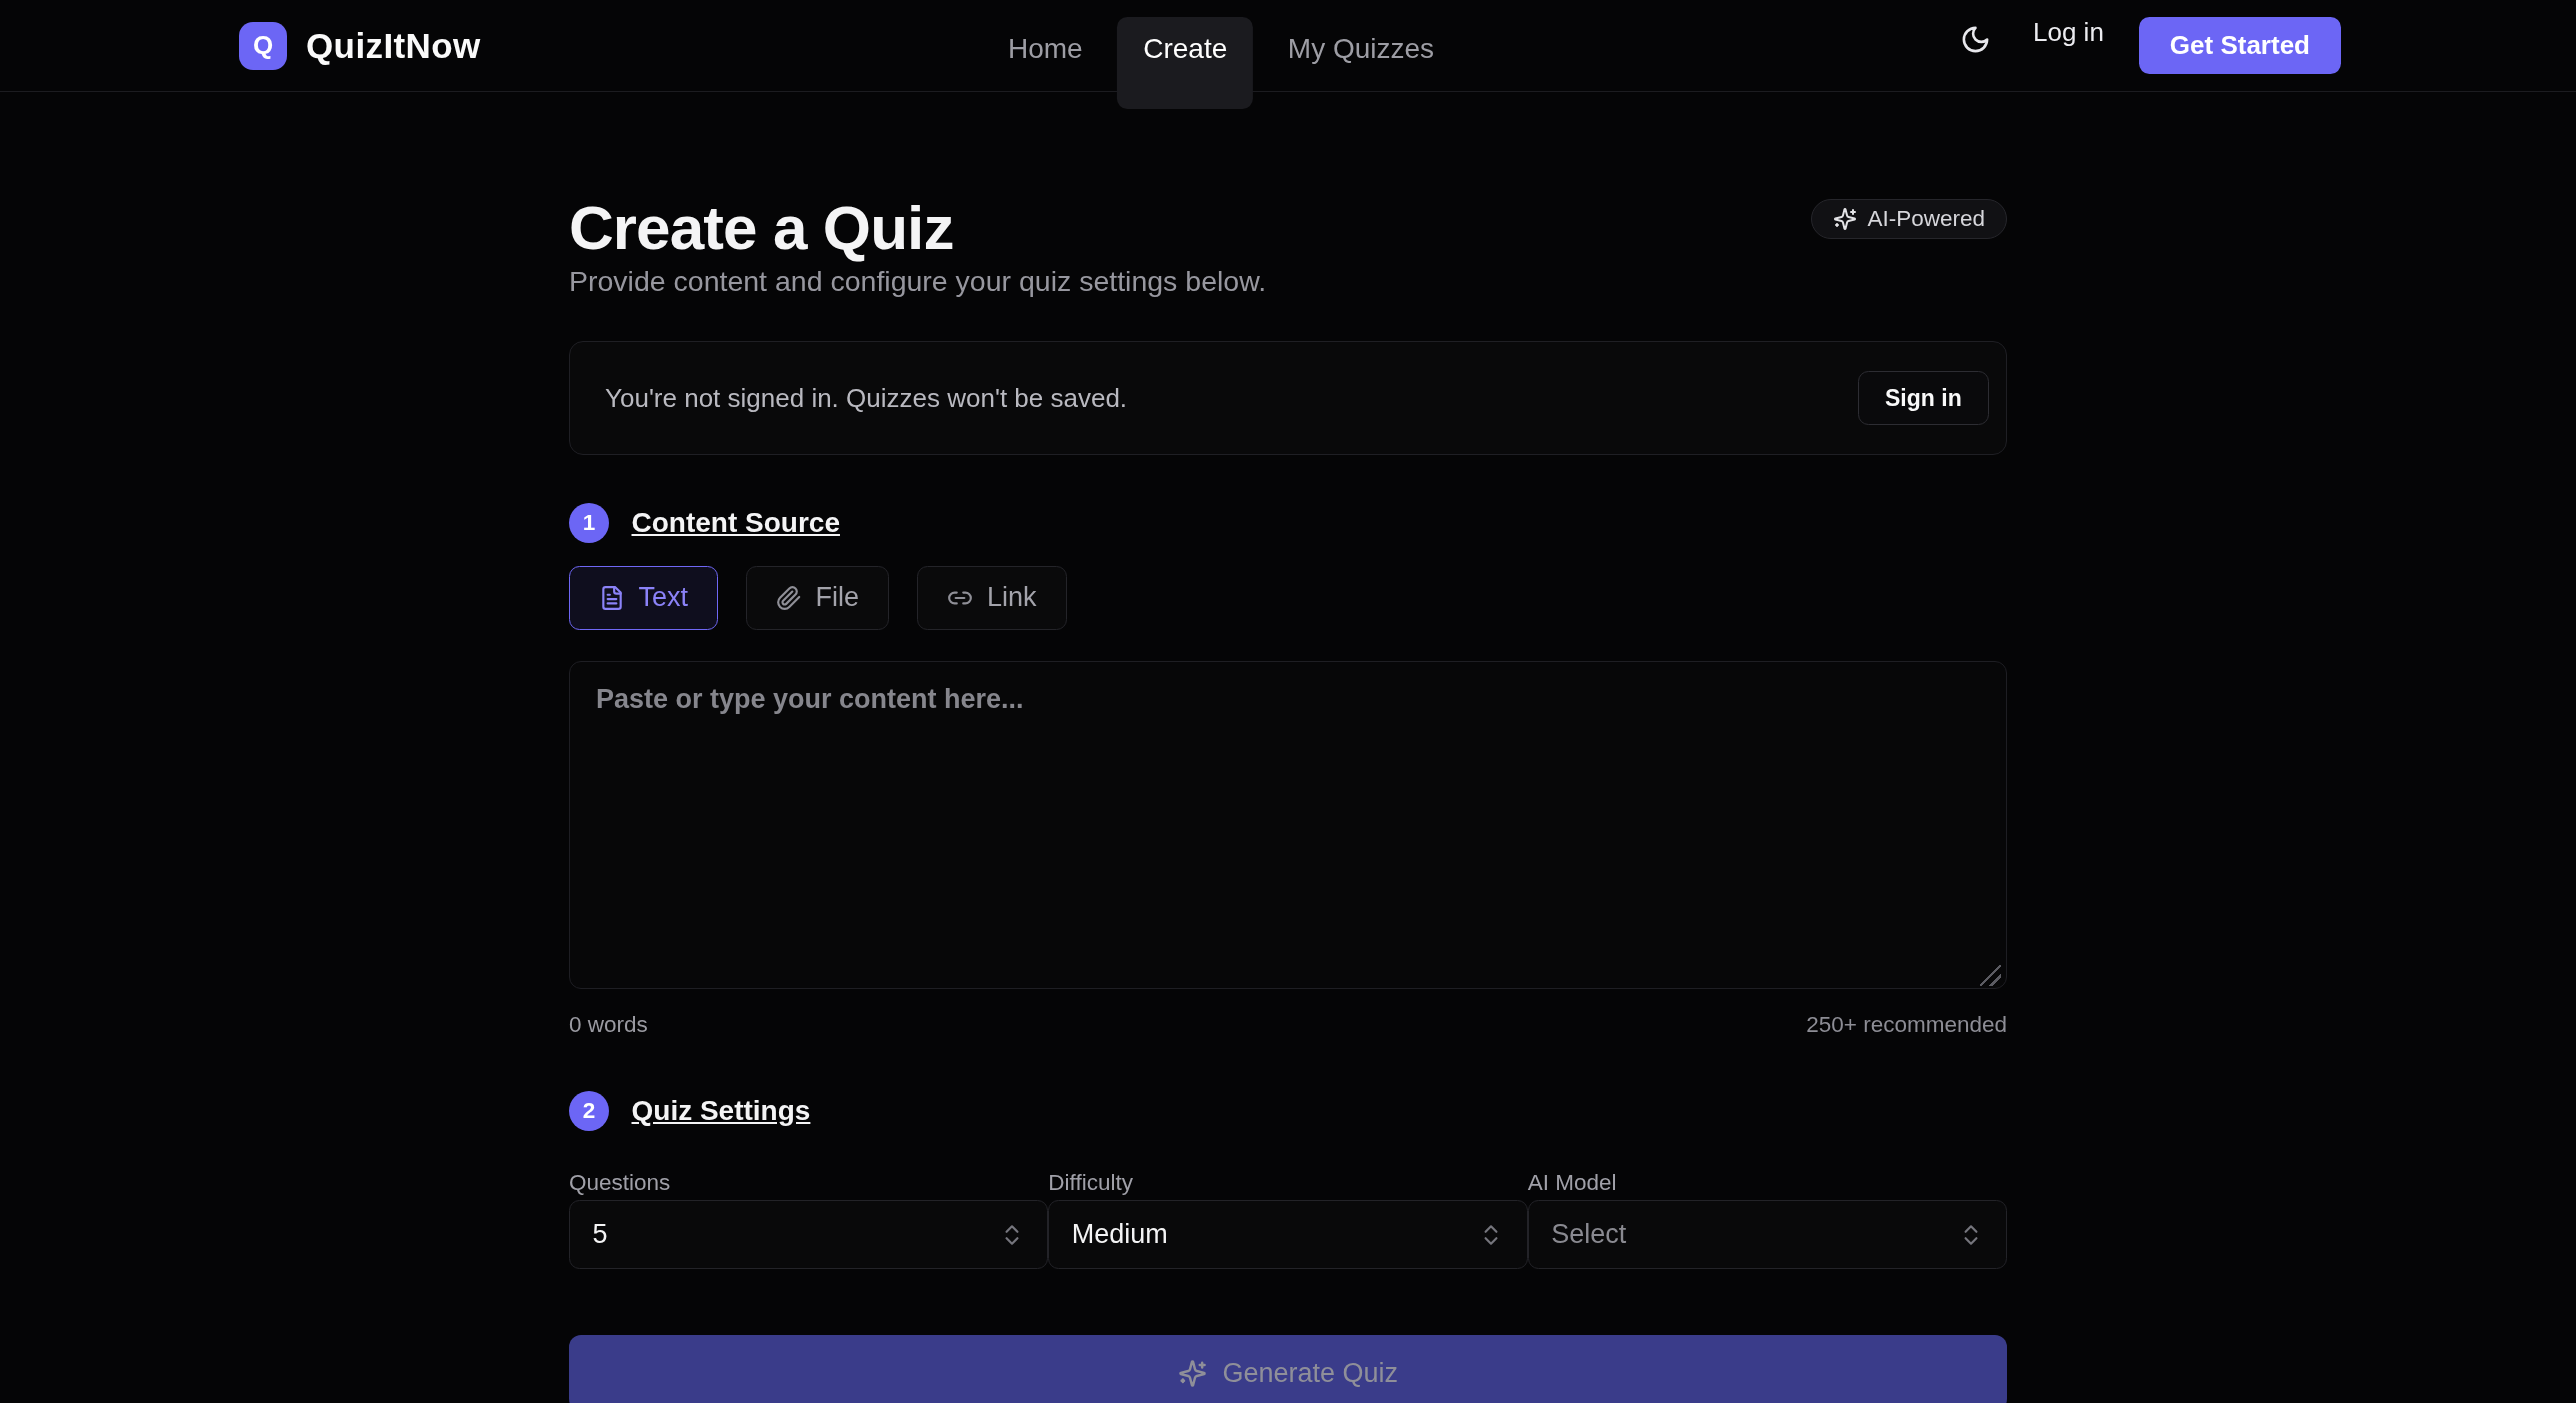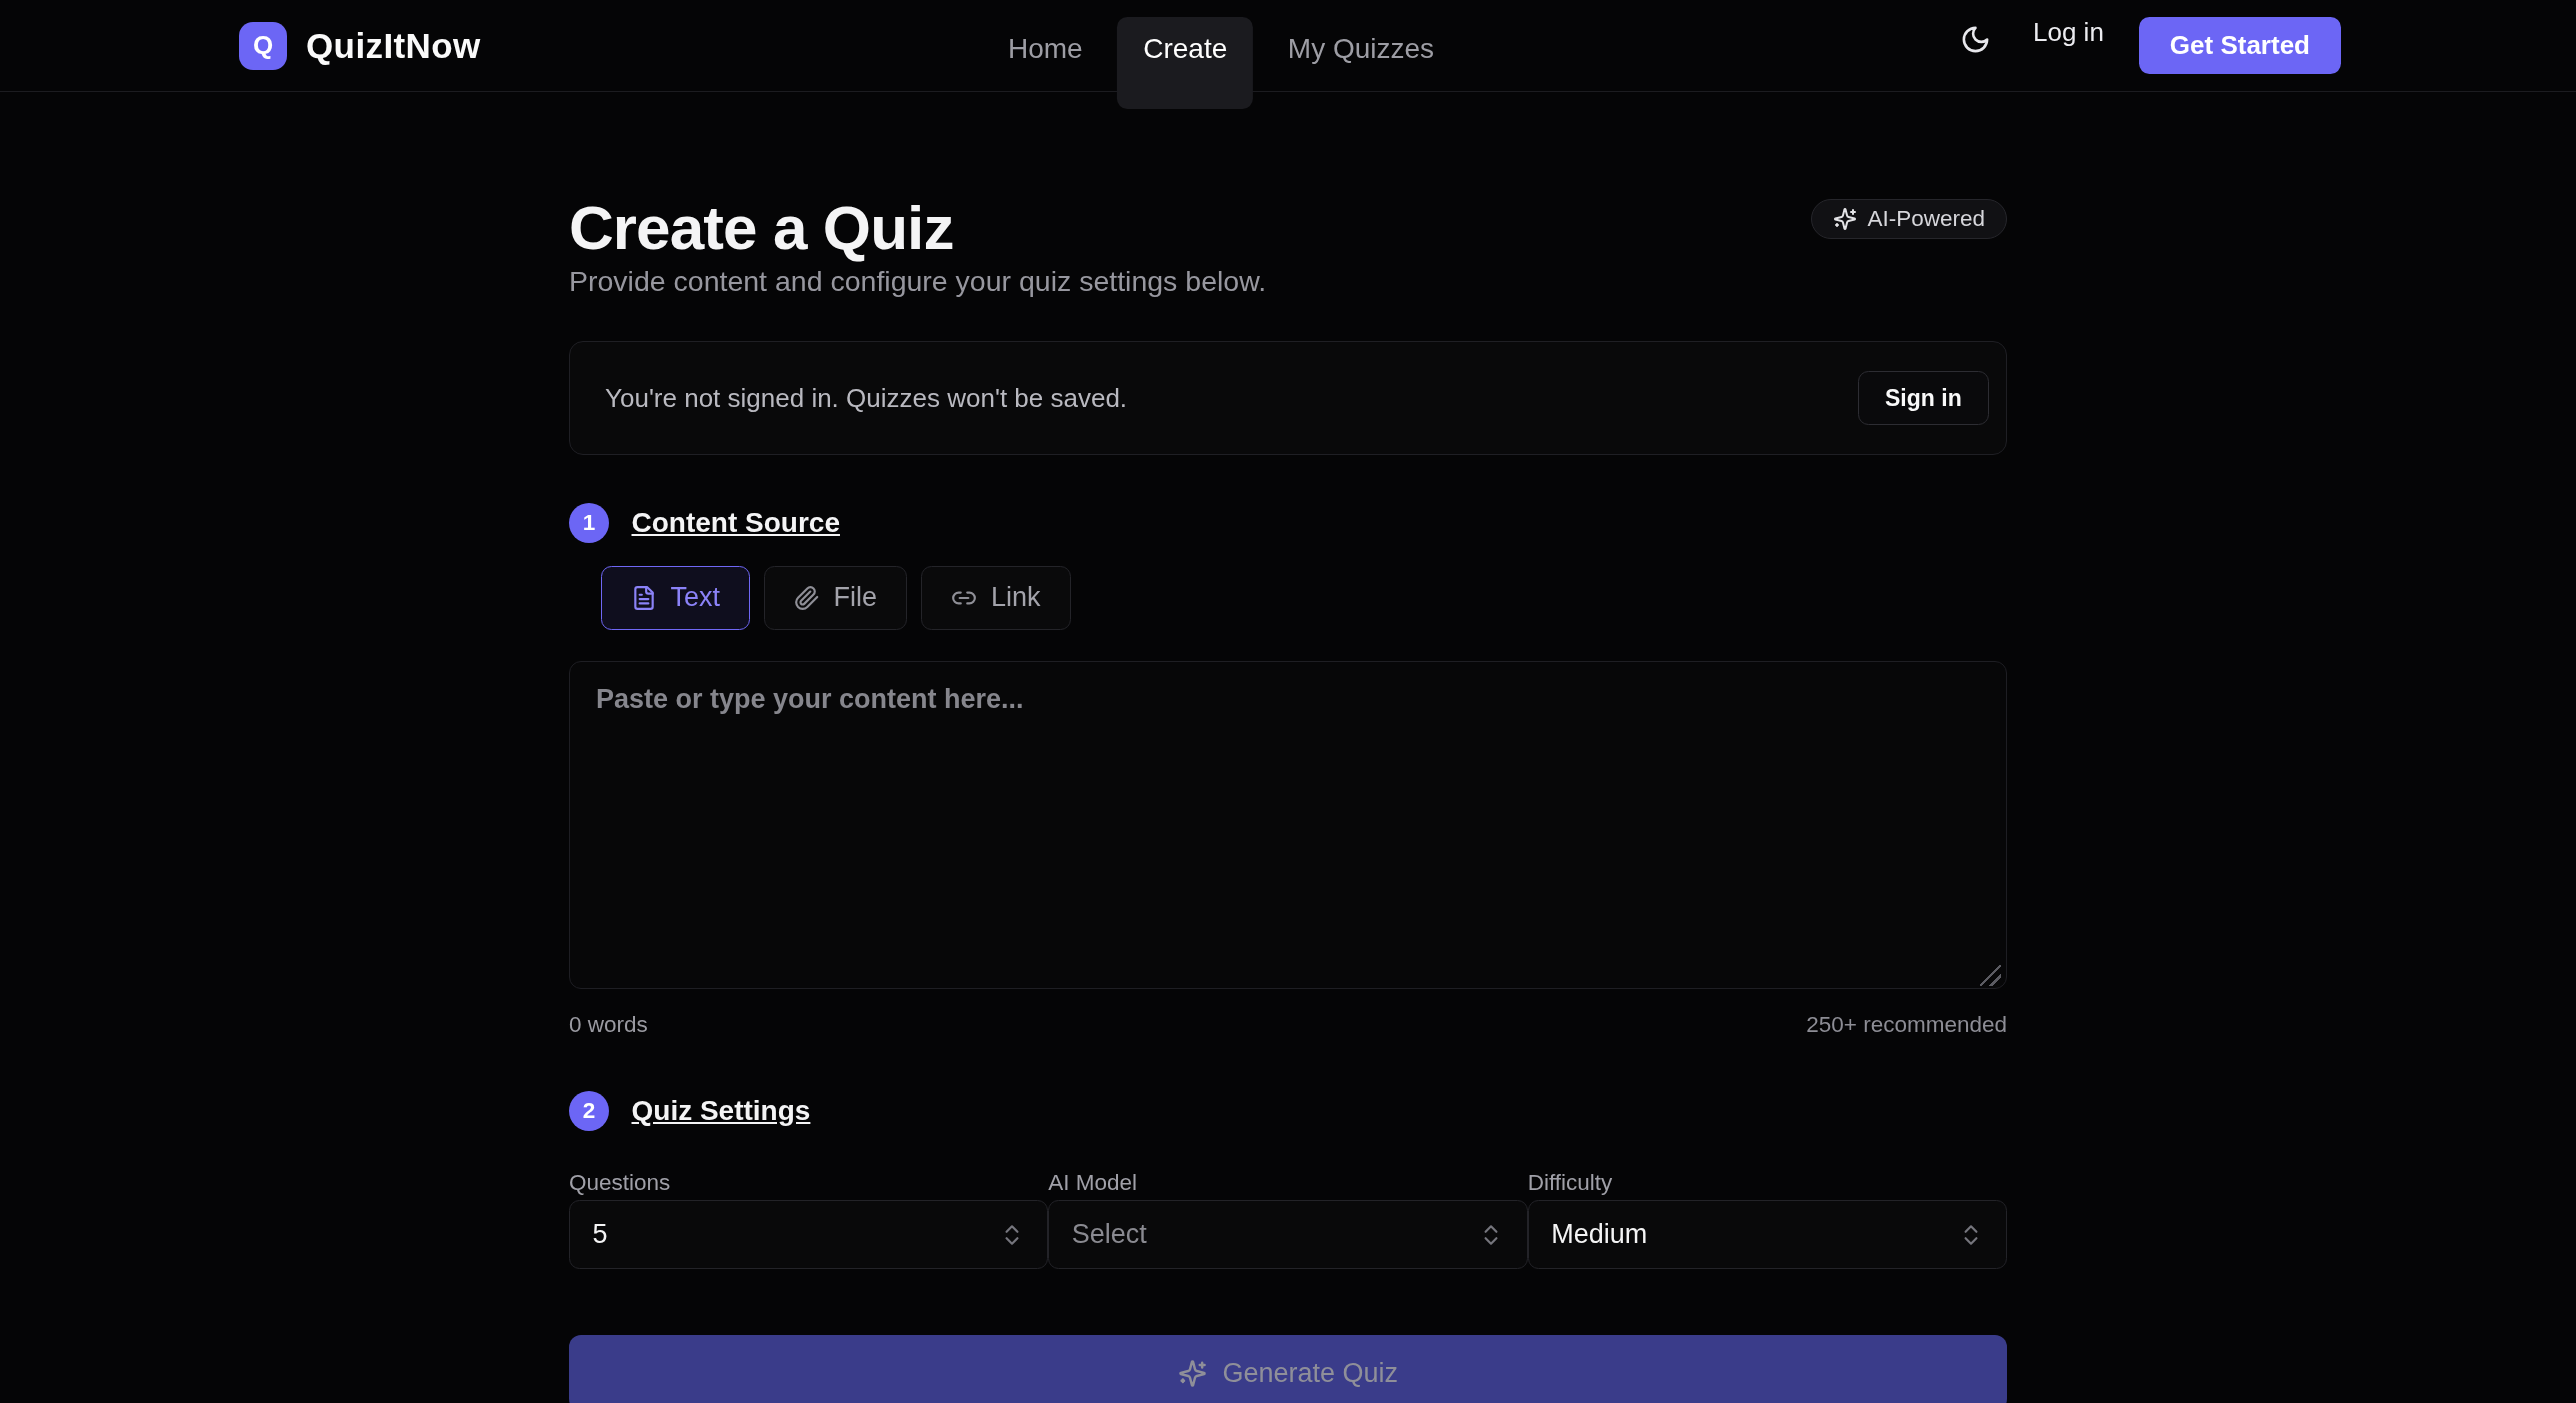--- a/index.html
+++ b/index.html
@@ -44,21 +44,21 @@
   .btn-signin { height:54px; padding:0 26px; border-radius:10.4px; background:#0a0a0c; border:0.9px solid #2d2d33;
                 color:#fafafa; font-size:23px; font-weight:600; font-family:inherit; cursor:pointer; }
 
   .section-head { display:flex; align-items:center; gap:22.5px; }
   .section-head.first { margin-top:48px; }
   .section-head.second { margin-top:53px; }
   .step-circle { width:40px; height:40px; border-radius:50%; background:#6c66f5; color:#fff;
                  font-size:22.5px; font-weight:bold; display:grid; place-items:center; }
   h2 { font-size:28px; font-weight:600; color:#f4f4f5;text-decoration:underline; }
 
-  .tabs { margin-top:22.5px; display:flex; gap:14px;margin-left:32px; }
+  .tabs { margin-top:22.5px; display:flex; gap:28px; }
   .tab { height:64px; padding:0 29px; border-radius:10.4px; border:0.9px solid #242429; background:#0a0a0b;
          color:#a3a3ab; font-size:27px; font-weight:500; font-family:inherit;
          display:flex; align-items:center; gap:14px; cursor:pointer; }
   .tab .t-icon { color:#8f8f97; }
   .tab.active { border:1.7px solid #6f67f5; background:rgba(110,102,246,0.10); color:#8b82f8; padding:0 28.5px; }
   .tab.active .t-icon { color:#8b82f8; }
 
   .textarea-wrap { position:relative; margin-top:31px; }
   textarea { width:100%; height:328px; background:#070708; border:0.9px solid #1e1e23; border-radius:12px;
              padding:22.5px 26px; font-size:27px; font-family:inherit; color:#e4e4e7; resize:none; outline:none;font-weight:bold; }
@@ -188,33 +188,33 @@
       <span class="field-label">Questions</span>
       <div class="select">
         <span class="sel-value">5</span>
         <svg class="chev" width="26" height="26" viewBox="0 0 24 24" fill="none" stroke="currentColor" stroke-width="2" stroke-linecap="round" stroke-linejoin="round">
             <path d="m7 15 5 5 5-5"></path>
             <path d="m7 9 5-5 5 5"></path>
           </svg>
       </div>
     </div>
     <div>
+      <span class="field-label">Difficulty</span>
+      <div class="select">
+        <span class="sel-value">Medium</span>
+        <svg class="chev" width="26" height="26" viewBox="0 0 24 24" fill="none" stroke="currentColor" stroke-width="2" stroke-linecap="round" stroke-linejoin="round">
+            <path d="m7 15 5 5 5-5"></path>
+            <path d="m7 9 5-5 5 5"></path>
+          </svg>
+      </div>
+    </div>
+    <div>
       <span class="field-label">AI Model</span>
       <div class="select is-placeholder">
         <span class="sel-value">Select</span>
-        <svg class="chev" width="26" height="26" viewBox="0 0 24 24" fill="none" stroke="currentColor" stroke-width="2" stroke-linecap="round" stroke-linejoin="round">
-            <path d="m7 15 5 5 5-5"></path>
-            <path d="m7 9 5-5 5 5"></path>
-          </svg>
-      </div>
-    </div>
-    <div>
-      <span class="field-label">Difficulty</span>
-      <div class="select">
-        <span class="sel-value">Medium</span>
         <svg class="chev" width="26" height="26" viewBox="0 0 24 24" fill="none" stroke="currentColor" stroke-width="2" stroke-linecap="round" stroke-linejoin="round">
             <path d="m7 15 5 5 5-5"></path>
             <path d="m7 9 5-5 5 5"></path>
           </svg>
       </div>
     </div>
   </div>
 
   <button class="btn-generate">
     <svg width="29" height="29" viewBox="0 0 24 24" fill="none" stroke="currentColor" stroke-width="2" stroke-linecap="round" stroke-linejoin="round">

